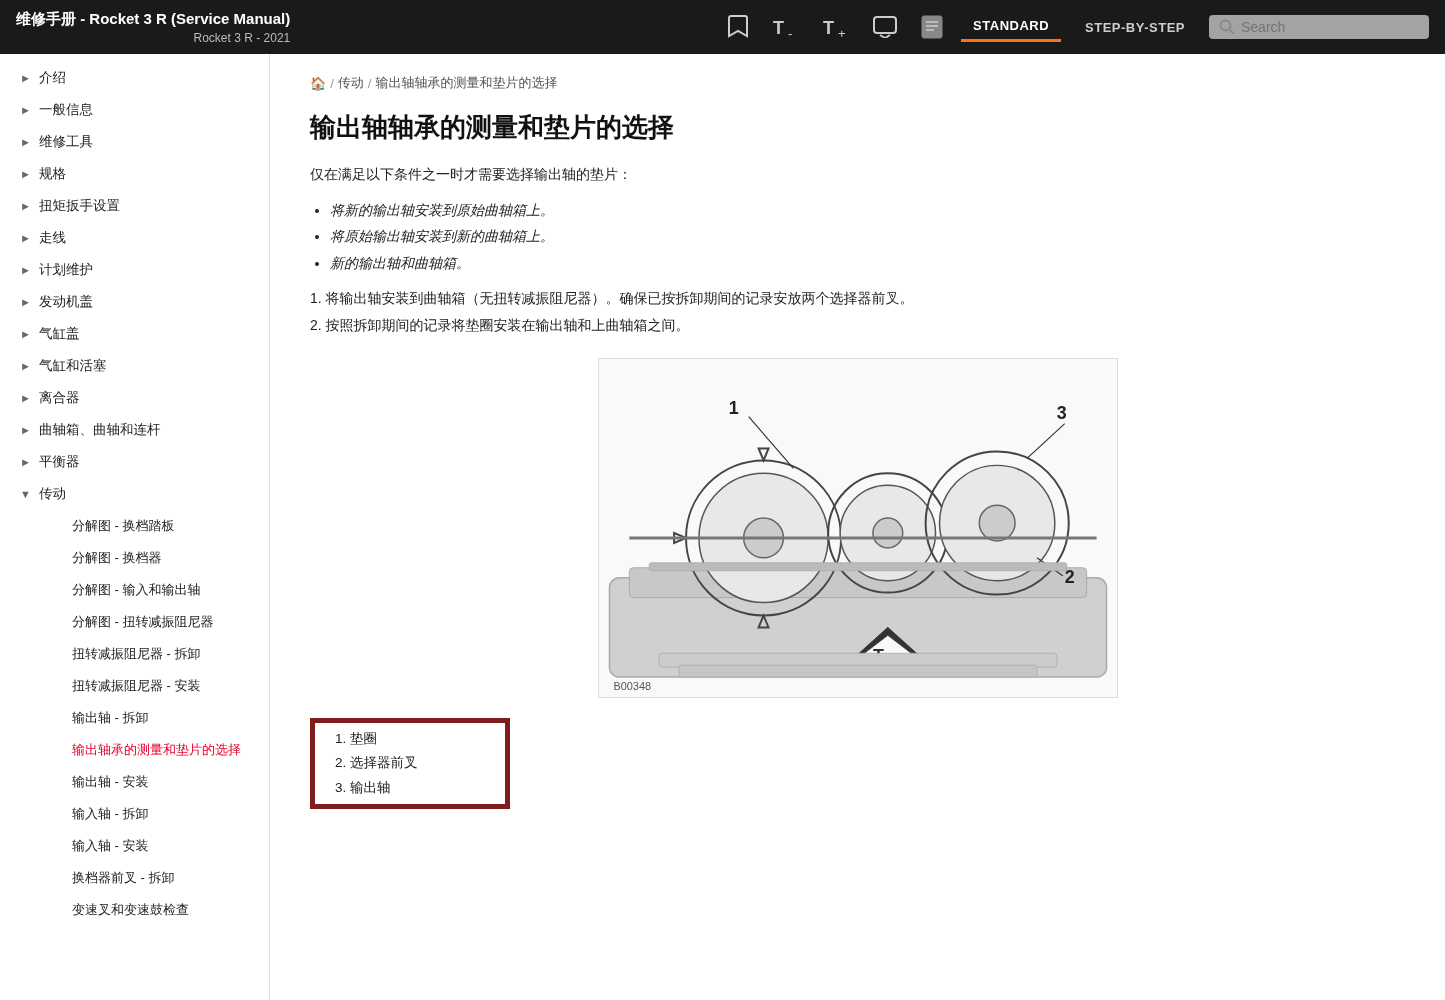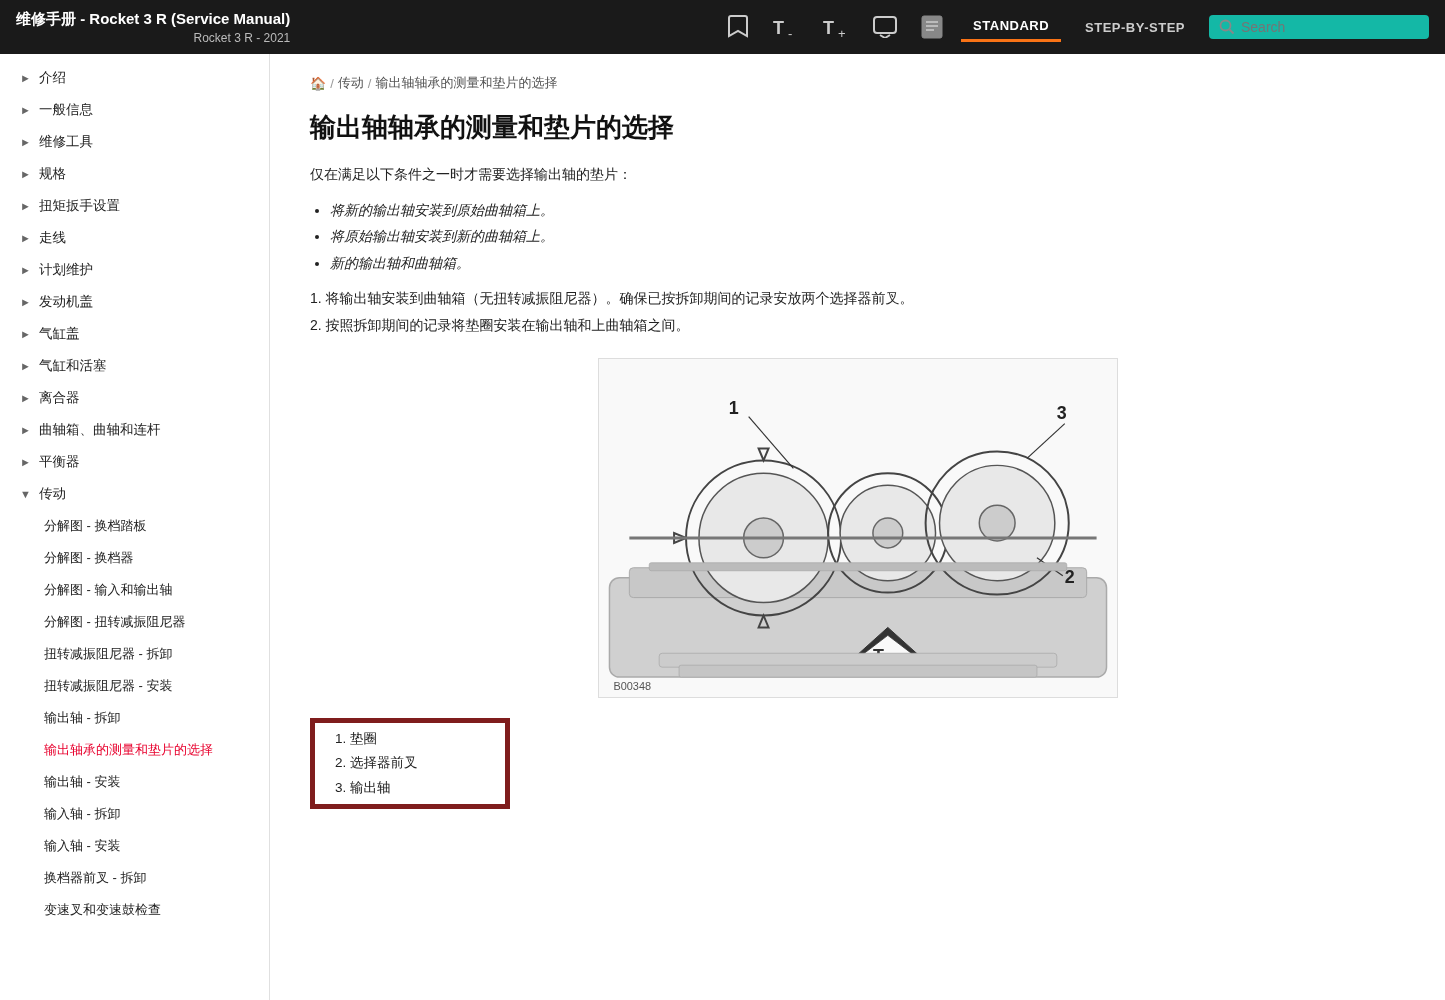--- a/index.html
+++ b/index.html
@@ -52,21 +52,21 @@
       padding: 6px 12px;
       letter-spacing: 0.5px;
     }
     .header-mode-btn.active {
       color: #fff;
       border-bottom: 3px solid #f97316;
     }
     #search-box {
       display: flex;
       align-items: center;
-      background: #14b8a6;
+      background: #a3a3a3;
       border-radius: 4px;
       padding: 4px 10px;
       gap: 6px;
       width: 220px;
     }
     #search-input {
       border: none;
       outline: none;
       font-size: 14px;
       color: #333;
@@ -98,22 +98,23 @@
       align-items: center;
       gap: 6px;
     }
     .sidebar-item.active { color: #e8002d; font-weight: 500; }
     .sidebar-item .arrow {
       font-size: 11px;
       color: #666;
       margin-right: 2px;
     }
     .sidebar-item.sub {
-      padding-left: 44px;
+      padding-left: 28px;
       font-size: 13px;
+      margin-left: 44px;
     }
 
     
     #content {
       flex: 1;
       overflow-y: auto;
       padding: 20px 40px 40px 40px;
       background: #fff;
     }
 

